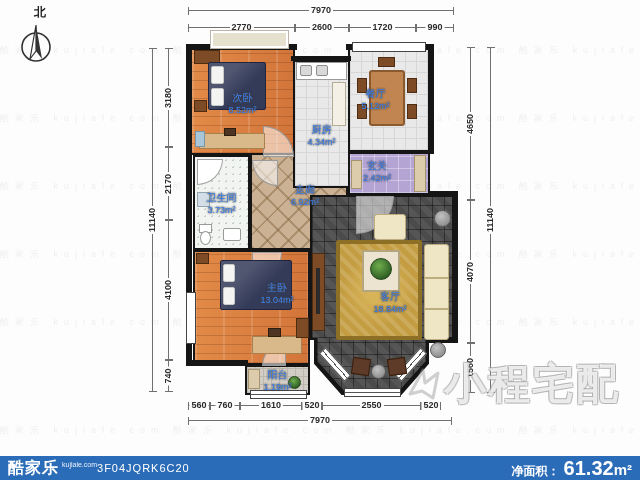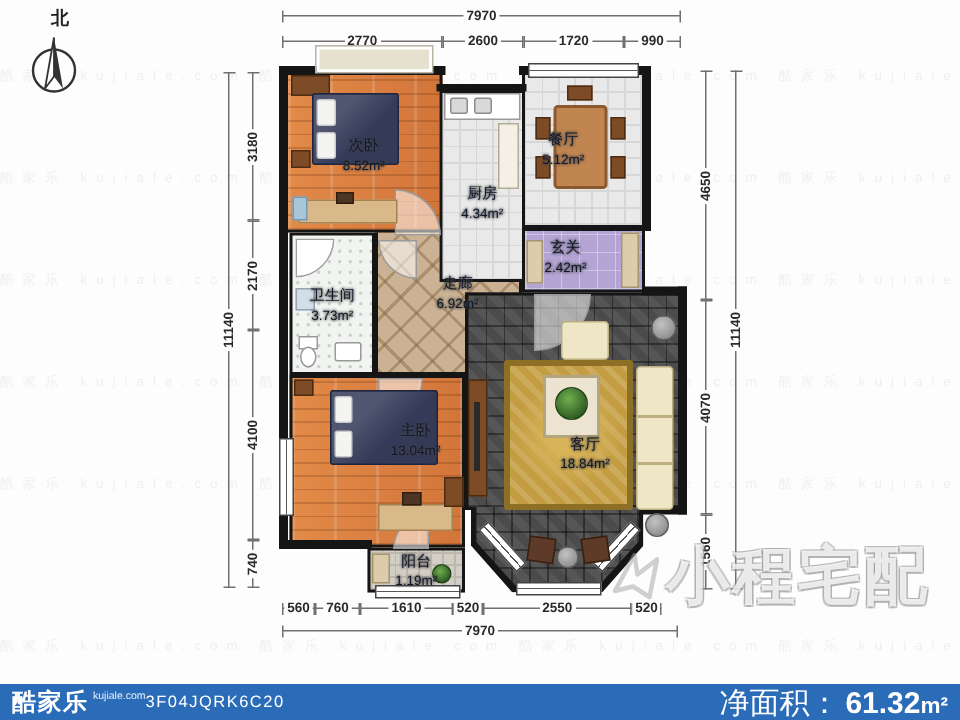--- a/index.html
+++ b/index.html
@@ -42,21 +42,21 @@
   .cream{background:#efe6c6;border:1px solid #bcae7f;border-radius:3px;}
   .rug{background:#c49d42;border:4px solid #8d7026;border-radius:2px;background-image:
        radial-gradient(circle at 50% 50%,#d8b358 18%,rgba(0,0,0,0) 60%),
        repeating-linear-gradient(45deg,rgba(255,255,255,.14) 0 4px,rgba(0,0,0,0) 4px 9px);}
   .plant{border-radius:50%;background:radial-gradient(circle at 40% 35%,#6fae4e,#2f5d24 75%);border:1px solid #24481b;}
   .gcirc{border-radius:50%;background:radial-gradient(circle at 40% 35%,#c2c2c2,#7e7e7e);border:1px solid #5c5c5c;}
   .win{background:#fff;border:1px solid #444;background-image:linear-gradient(0deg,rgba(0,0,0,0) 44%,#555 44% 56%,rgba(0,0,0,0) 56%);z-index:4;}
   .winv{background:#fff;border:1px solid #444;background-image:linear-gradient(90deg,rgba(0,0,0,0) 44%,#555 44% 56%,rgba(0,0,0,0) 56%);z-index:4;}
   .arc{position:absolute;border:1px solid #9a9a9a;background:rgba(255,255,255,.55);z-index:3;}
   
-  .rlabel{position:absolute;text-align:center;z-index:5;color:#0f172a;
+  .rlabel{position:absolute;text-align:center;z-index:5;color:#3b82f6;
           text-shadow:0 0 2px rgba(70,70,70,.95),0 0 2px rgba(70,70,70,.95);line-height:1.25;}
   .rname{font-size:10px;}
   .rarea{font-size:9px;}
   
   .dimh{position:absolute;height:0;border-top:1px solid #707070;z-index:1;}
   .dimh::before,.dimh::after{content:"";position:absolute;top:-4px;width:1px;height:8px;background:#707070;}
   .dimh::before{left:0;}.dimh::after{right:0;}
   .dimv{position:absolute;width:0;border-left:1px solid #707070;z-index:1;}
   .dimv::before,.dimv::after{content:"";position:absolute;left:-4px;height:1px;width:8px;background:#707070;}
   .dimv::before{top:0;}.dimv::after{bottom:0;}
@@ -73,21 +73,21 @@
   #bigwm .t{font-size:42px;font-weight:bold;letter-spacing:2px;color:rgba(247,247,247,.85);
             text-shadow:1px 1px 0 rgba(150,150,150,.55),-1px -1px 0 rgba(150,150,150,.55),
                         1px -1px 0 rgba(150,150,150,.55),-1px 1px 0 rgba(150,150,150,.55);}
   
   #footer{position:absolute;left:0;bottom:0;width:640px;height:24px;z-index:7;
           display:flex;align-items:center;color:#fff;}
   #footer .brand{font-size:16px;font-weight:bold;margin-left:8px;letter-spacing:1px;}
   #footer .bsub{font-size:7px;margin-left:3px;margin-top:-8px;opacity:.9;}
   #footer .pid{font-size:11px;letter-spacing:1px;}
   #footer .na{margin-left:auto;margin-right:8px;display:flex;align-items:baseline;}
-  #footer .nal{font-size:20px;font-weight:normal;}
+  #footer .nal{font-size:12px;font-weight:bold;}
   #footer .nav{font-size:20px;font-weight:bold;margin-left:4px;}
   #footer .nau{font-size:15px;font-weight:bold;}
 </style>
 </head>
 <body>
 
 <div id="stage">
 
   <div class="wmrow" style="top:44px">酷家乐 kujiale.com      酷家乐 kujiale.com      酷家乐 kujiale.com      酷家乐 kujiale.com</div>
   <div class="wmrow" style="top:112px">酷家乐 kujiale.com      酷家乐 kujiale.com      酷家乐 kujiale.com      酷家乐 kujiale.com</div>

